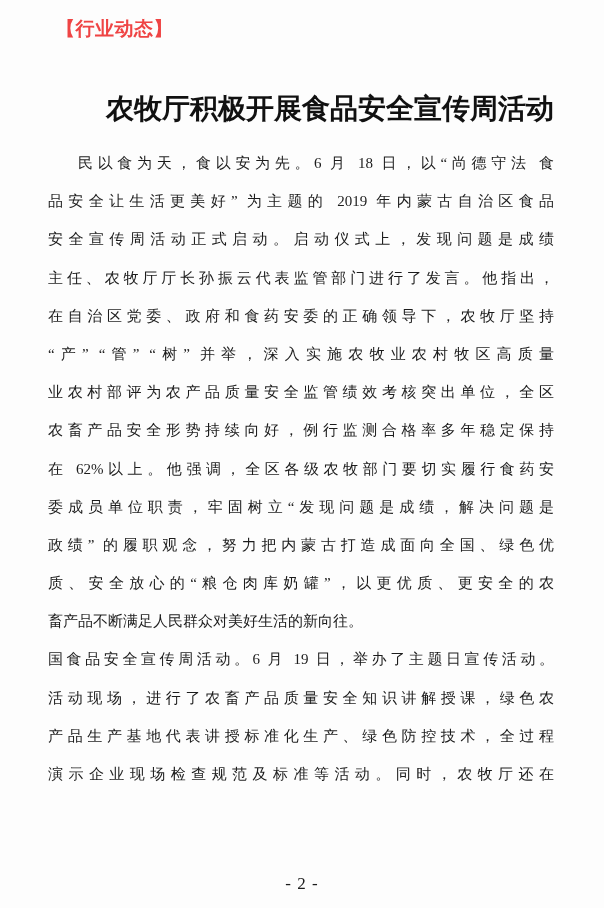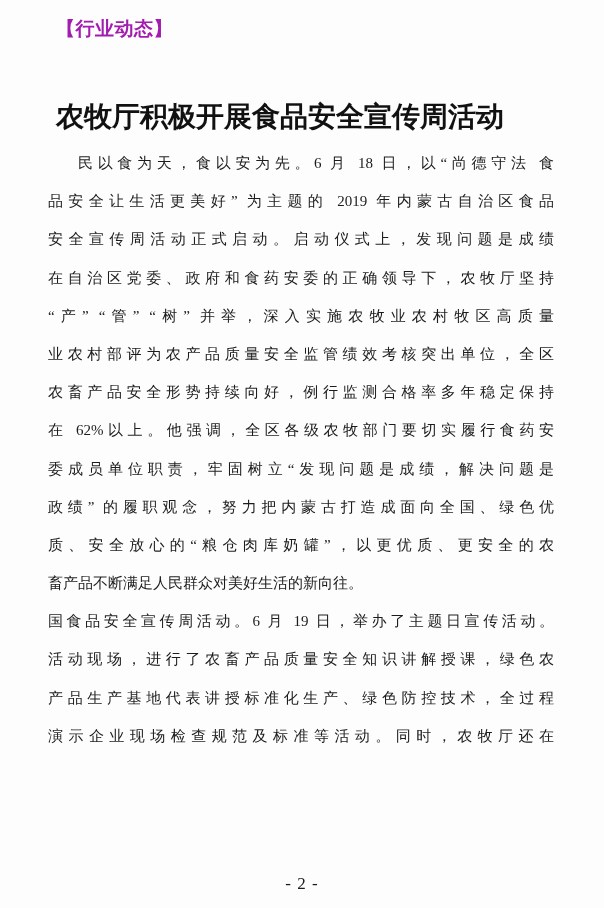--- a/index.html
+++ b/index.html
@@ -18,30 +18,30 @@
     font-family: "Liberation Serif", "DejaVu Serif", serif;
   }
   .section-header {
     position: absolute;
     left: 56px;
     top: 16px;
     font-family: "Liberation Sans", "DejaVu Sans", sans-serif;
     font-size: 19px;
     font-weight: 600;
     letter-spacing: 0.5px;
-    color: #a21caf;
+    color: #ef4444;
     white-space: nowrap;
   }
   .doc-title {
     position: absolute;
     top: 90px;
     left: 48px;
     width: 506px;
-    margin: 8px;
-    text-align: left;
+    margin: 0;
+    text-align: right;
     font-family: "Liberation Serif", "DejaVu Serif", serif;
     font-size: 28px;
     font-weight: bold;
     color: #111111;
     white-space: nowrap;
     letter-spacing: 0px;
   }
   .article {
     position: absolute;
     top: 144px;
@@ -85,20 +85,21 @@
 <div class="page">
   <div class="section-header">【行业动态】</div>
 
   <h1 class="doc-title">农牧厅积极开展食品安全宣传周活动</h1>
 
   <div class="article" id="article">
       <div class="para">
         <div class="line indent">民以食为天，食以安为先。6 月 18 日，以“尚德守法 食</div>
         <div class="line">品安全让生活更美好” 为主题的 2019 年内蒙古自治区食品</div>
         <div class="line">安全宣传周活动正式启动。启动仪式上，发现问题是成绩</div>
+        <div class="line">主任、农牧厅厅长孙振云代表监管部门进行了发言。他指出，</div>
         <div class="line">在自治区党委、政府和食药安委的正确领导下，农牧厅坚持</div>
         <div class="line">“产” “管” “树” 并举，深入实施农牧业农村牧区高质量</div>
         <div class="line">业农村部评为农产品质量安全监管绩效考核突出单位，全区</div>
         <div class="line">农畜产品安全形势持续向好，例行监测合格率多年稳定保持</div>
         <div class="line">在 62%以上。他强调，全区各级农牧部门要切实履行食药安</div>
         <div class="line">委成员单位职责，牢固树立“发现问题是成绩，解决问题是</div>
         <div class="line">政绩” 的履职观念，努力把内蒙古打造成面向全国、绿色优</div>
         <div class="line">质、安全放心的“粮仓肉库奶罐”，以更优质、更安全的农</div>
         <div class="line no-justify">畜产品不断满足人民群众对美好生活的新向往。</div>
       </div>

